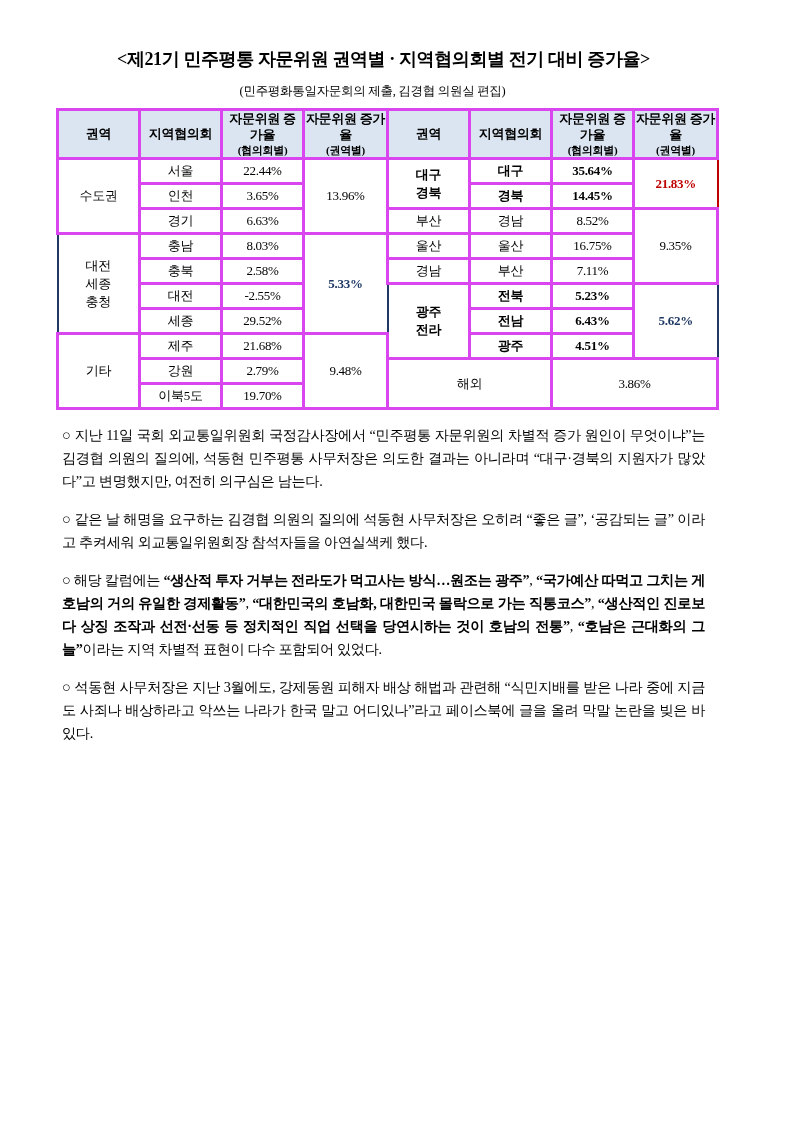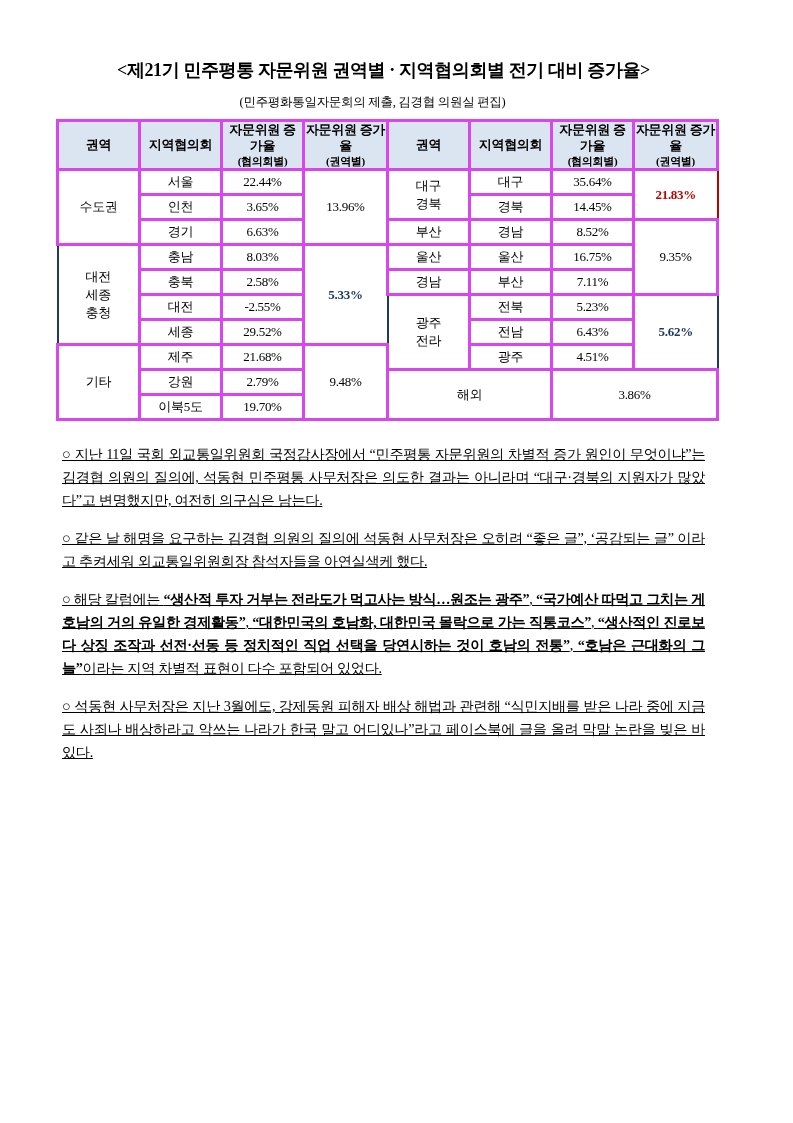--- a/index.html
+++ b/index.html
@@ -11,21 +11,21 @@
     width: 793px;
     height: 1123px;
     font-family: "Liberation Serif", "DejaVu Serif", serif;
     color: #000000;
     position: relative;
   }
   .page {
     width: 767px;
     height: 1123px;
     box-sizing: border-box;
-    padding: 48px 56px 20px 56px;
+    padding: 37px 56px 20px 56px;
     position: relative;
   }
   .doc-title {
     text-align: center;
     font-size: 18px;
     font-weight: bold;
     letter-spacing: -0.4px;
     margin-top: 10px;
     margin-bottom: 12px;
   }
@@ -74,37 +74,36 @@
   }
   .rate-plain {
     font-size: 13px;
     color: #000;
   }
   .red-text {
     color: #c00000;
     font-weight: bold;
     font-size: 14.5px;
   }
-  .bold-cell { font-weight: normal; }
+  .bold-cell { font-weight: bold; }
 
   
   .box-blue-top { border-top: 2.5px solid #1f3864 !important; }
   .box-blue-bottom { border-bottom: 2.5px solid #1f3864 !important; }
   .box-blue-left { border-left: 2.5px solid #1f3864 !important; }
   .box-blue-right { border-right: 2.5px solid #1f3864 !important; }
   .box-red-top { border-top: 2.5px solid #c00000 !important; }
   .box-red-bottom { border-bottom: 2.5px solid #c00000 !important; }
   .box-red-left { border-left: 2.5px solid #c00000 !important; }
   .box-red-right { border-right: 2.5px solid #c00000 !important; }
 
   
   .body-text {
-    margin-top: 22px;
+    margin-top: 14px;
     padding: 0 6px;
-    text-decoration: underline;
   }
   .para {
     font-size: 14.2px;
     line-height: 1.62;
     margin-bottom: 15px;
     text-align: justify;
     letter-spacing: -0.35px;
     text-justify: inter-character;
   }
   .para .mark { font-weight: bold; }

